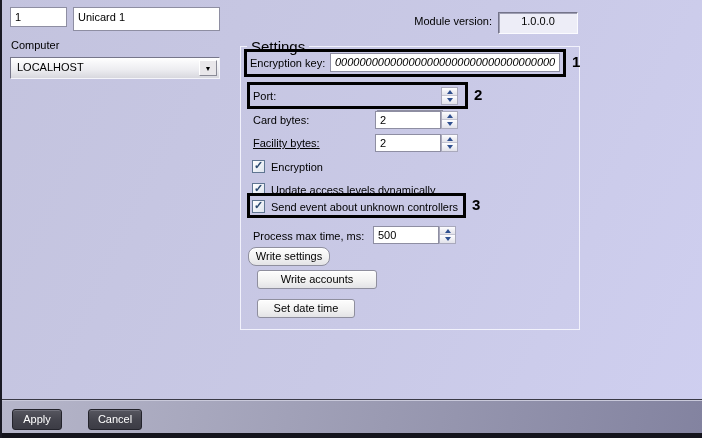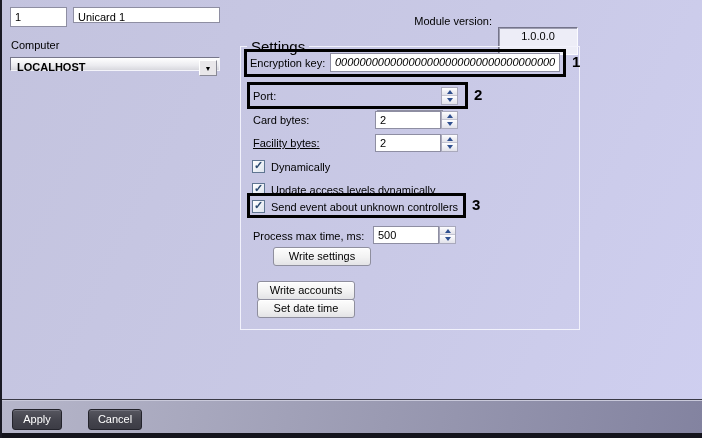--- a/index.html
+++ b/index.html
@@ -60,31 +60,31 @@
              box-shadow:inset 0 1px 0 #70707a; }
   .edge-left { background:#1a1a24; }
   .edge-bottom { background:#14141c; }
 </style>
 </head>
 <body>
 
 <div id="stage">
 
   <div class="abs tfield" style="left:10px; top:7px; width:57px; height:20px;">1</div>
-  <div class="abs tfield" style="left:73px; top:7px; width:147px; height:16px;">Unicard 1</div>
+  <div class="abs tfield" style="left:73px; top:7px; width:147px; height:24px;">Unicard 1</div>
 
   <div class="abs label" style="left:11px; top:39px;">Computer</div>
 
-  <div class="abs combo" style="left:10px; top:57px; width:210px; height:14px;font-weight:bold;">
+  <div class="abs combo" style="left:10px; top:57px; width:210px; height:22px;">
     <span class="combo-text">LOCALHOST</span>
     <span class="combo-btn">▼</span>
   </div>
 
   <div class="abs label" style="left:400px; top:15px; width:92px; text-align:right;">Module version:</div>
-  <div class="abs sunken" style="left:498px; top:27px; width:80px; height:28px;">1.0.0.0</div>
+  <div class="abs sunken" style="left:498px; top:12px; width:80px; height:22px;">1.0.0.0</div>
 
   <fieldset class="abs group" style="left:240px; top:38px; width:340px; height:292px;">
     <legend>Settings</legend>
   </fieldset>
 
   <div class="abs label" style="left:250px; top:57px;">Encryption key:</div>
   <div class="abs tfield" style="left:330px; top:53px; width:230px; height:19px; line-height:17px;font-style:italic;">000000000000000000000000000000000000</div>
 
   <div class="abs label" style="left:253px; top:90px;">Port:</div>
   <div class="abs tfield" style="left:377px; top:87px; width:66px; height:16px; line-height:16px;margin-top:23px;">9999</div>
@@ -115,21 +115,21 @@
         <span class="tri-up"></span>
       </div>
     <div class="half dn">
         <span class="tri-dn"></span>
       </div>
   </div>
 
   <div class="cbx" style="left:252px; top:160px;">
     <span class="mark">✓</span>
   </div>
-  <div class="abs label" style="left:271px; top:161px;">Dynamically</div>
+  <div class="abs label" style="left:271px; top:161px;">Encryption</div>
 
   <div class="cbx" style="left:252px; top:183px;">
     <span class="mark">✓</span>
   </div>
   <div class="abs label" style="left:271px; top:184px;">Update access levels dynamically</div>
 
   <div class="cbx" style="left:252px; top:200px;">
     <span class="mark">✓</span>
   </div>
   <div class="abs label" style="left:271px; top:201px;">Send event about unknown controllers</div>
@@ -138,22 +138,22 @@
   <div class="abs tfield" style="left:373px; top:226px; width:66px; height:18px; line-height:16px;">500</div>
   <div class="abs spin" style="left:439px; top:226px;">
     <div class="half up">
         <span class="tri-up"></span>
       </div>
     <div class="half dn">
         <span class="tri-dn"></span>
       </div>
   </div>
 
-  <div class="abs xpbtn" style="left:273px; top:247px; width:98px; height:19px;">Write settings</div>
-  <div class="abs xpbtn" style="left:257px; top:281px; width:98px; height:19px;">Write accounts</div>
+  <div class="abs xpbtn" style="left:248px; top:247px; width:82px; height:19px;border-radius:8px;">Write settings</div>
+  <div class="abs xpbtn" style="left:257px; top:270px; width:120px; height:19px;">Write accounts</div>
   <div class="abs xpbtn" style="left:257px; top:299px; width:98px; height:19px;">Set date time</div>
 
   <div class="abs ann" style="left:244px; top:49px; width:322px; height:28px;"></div>
   <div class="abs annum" style="left:572px; top:54px;">1</div>
 
   <div class="abs ann" style="left:247px; top:82px; width:221px; height:27px;"></div>
   <div class="abs annum" style="left:474px; top:87px;">2</div>
 
   <div class="abs ann" style="left:247px; top:193px; width:219px; height:25px;"></div>
   <div class="abs annum" style="left:472px; top:197px;">3</div>

